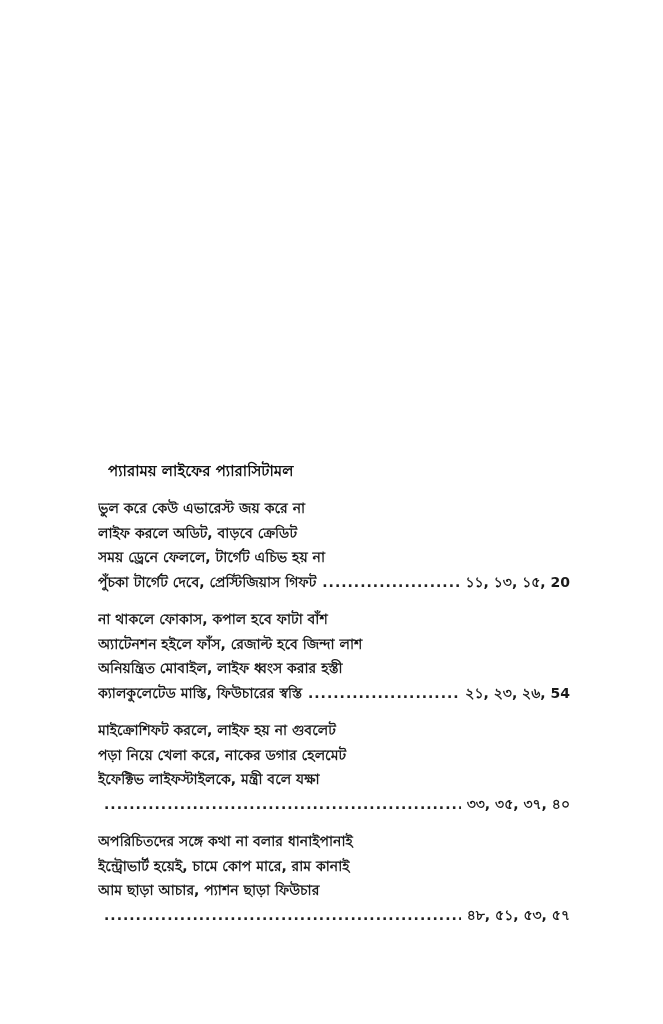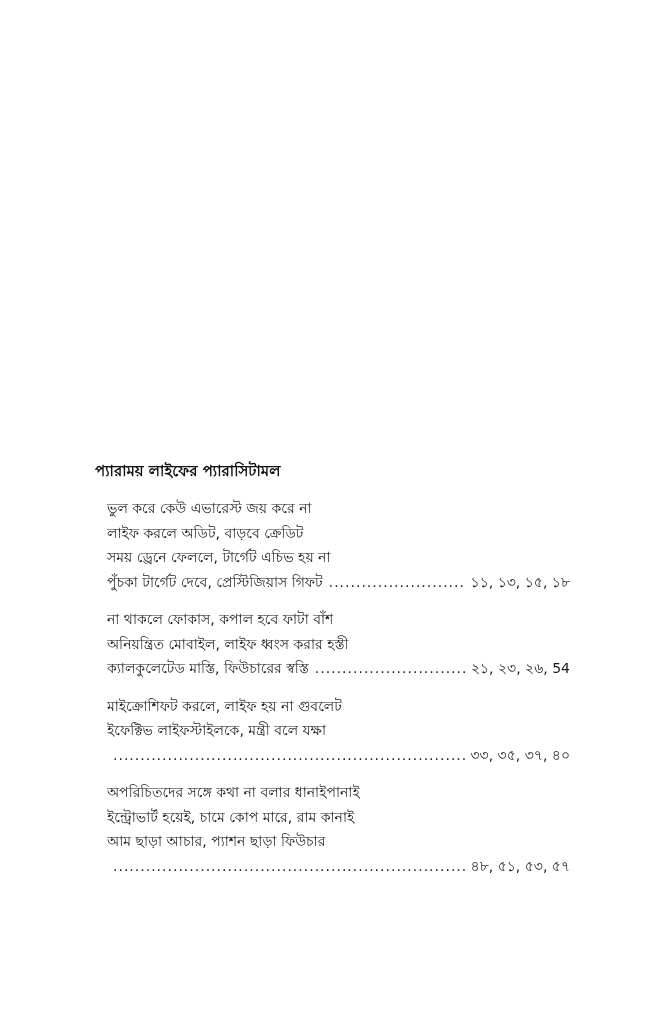--- a/index.html
+++ b/index.html
@@ -19,26 +19,27 @@
       position: absolute;
       left: 95px;
       top: 460px;
       width: 475px;
     }
     .section-title {
       font-size: 15px;
       font-weight: bold;
       line-height: 22px;
       height: 22px;
-      margin: 0 0 14px 0;
+      margin: 0 0 14px 13px;
       white-space: nowrap;
       color: #111111;
     }
     .stanza {
-      margin: 0 0 13px 12px;
+      margin: 0 0 13px 3px;
+      font-weight: bold;
     }
     .line {
       font-size: 14px;
       line-height: 24.5px;
       height: 24.5px;
       white-space: nowrap;
       overflow: hidden;
     }
     .line.last {
       display: flex;
@@ -68,36 +69,38 @@
 <div class="toc-block">
   <div class="section-title">প্যারাময় লাইফের প্যারাসিটামল</div>
 
   <div class="stanza">
     <div class="line">ভুল করে কেউ এভারেস্ট জয় করে না</div>
     <div class="line">লাইফ করলে অডিট, বাড়বে ক্রেডিট</div>
     <div class="line">সময় ড্রেনে ফেললে, টার্গেট এচিভ হয় না</div>
     <div class="line last">
       <span class="text">পুঁচকা টার্গেট দেবে, প্রেস্টিজিয়াস গিফট</span>
       <span class="leader"></span>
-      <span class="pages">১১, ১৩, ১৫, ১৮</span>
+      <span class="pages">১১, ১৩, ১৫, 20</span>
     </div>
   </div>
 
   <div class="stanza">
     <div class="line">না থাকলে ফোকাস, কপাল হবে ফাটা বাঁশ</div>
+    <div class="line">অ্যাটেনশন হইলে ফাঁস, রেজাল্ট হবে জিন্দা লাশ</div>
     <div class="line">অনিয়ন্ত্রিত মোবাইল, লাইফ ধ্বংস করার হস্তী</div>
     <div class="line last">
       <span class="text">ক্যালকুলেটেড মাস্তি, ফিউচারের স্বস্তি</span>
       <span class="leader"></span>
       <span class="pages">২১, ২৩, ২৬, 54</span>
     </div>
   </div>
 
   <div class="stanza">
     <div class="line">মাইক্রোশিফট করলে, লাইফ হয় না গুবলেট</div>
+    <div class="line">পড়া নিয়ে খেলা করে, নাকের ডগার হেলমেট</div>
     <div class="line">ইফেক্টিভ লাইফস্টাইলকে, মন্ত্রী বলে যক্ষা</div>
     <div class="line last">
       <span class="leader"></span>
       <span class="pages">৩৩, ৩৫, ৩৭, ৪০</span>
     </div>
   </div>
 
   <div class="stanza">
     <div class="line">অপরিচিতদের সঙ্গে কথা না বলার ধানাইপানাই</div>
     <div class="line">ইন্ট্রোভার্ট হয়েই, চামে কোপ মারে, রাম কানাই</div>

